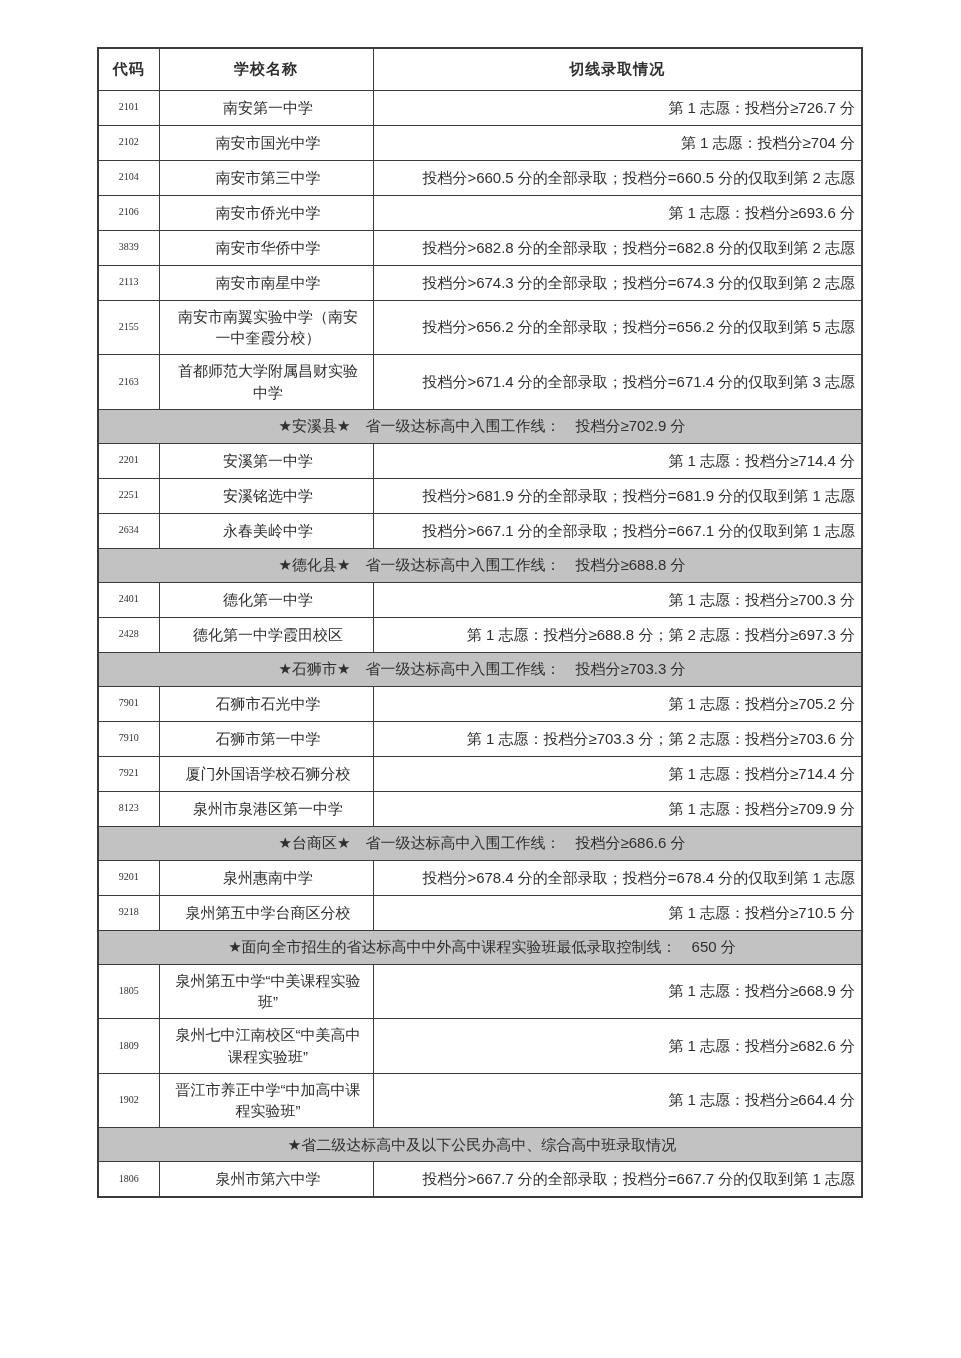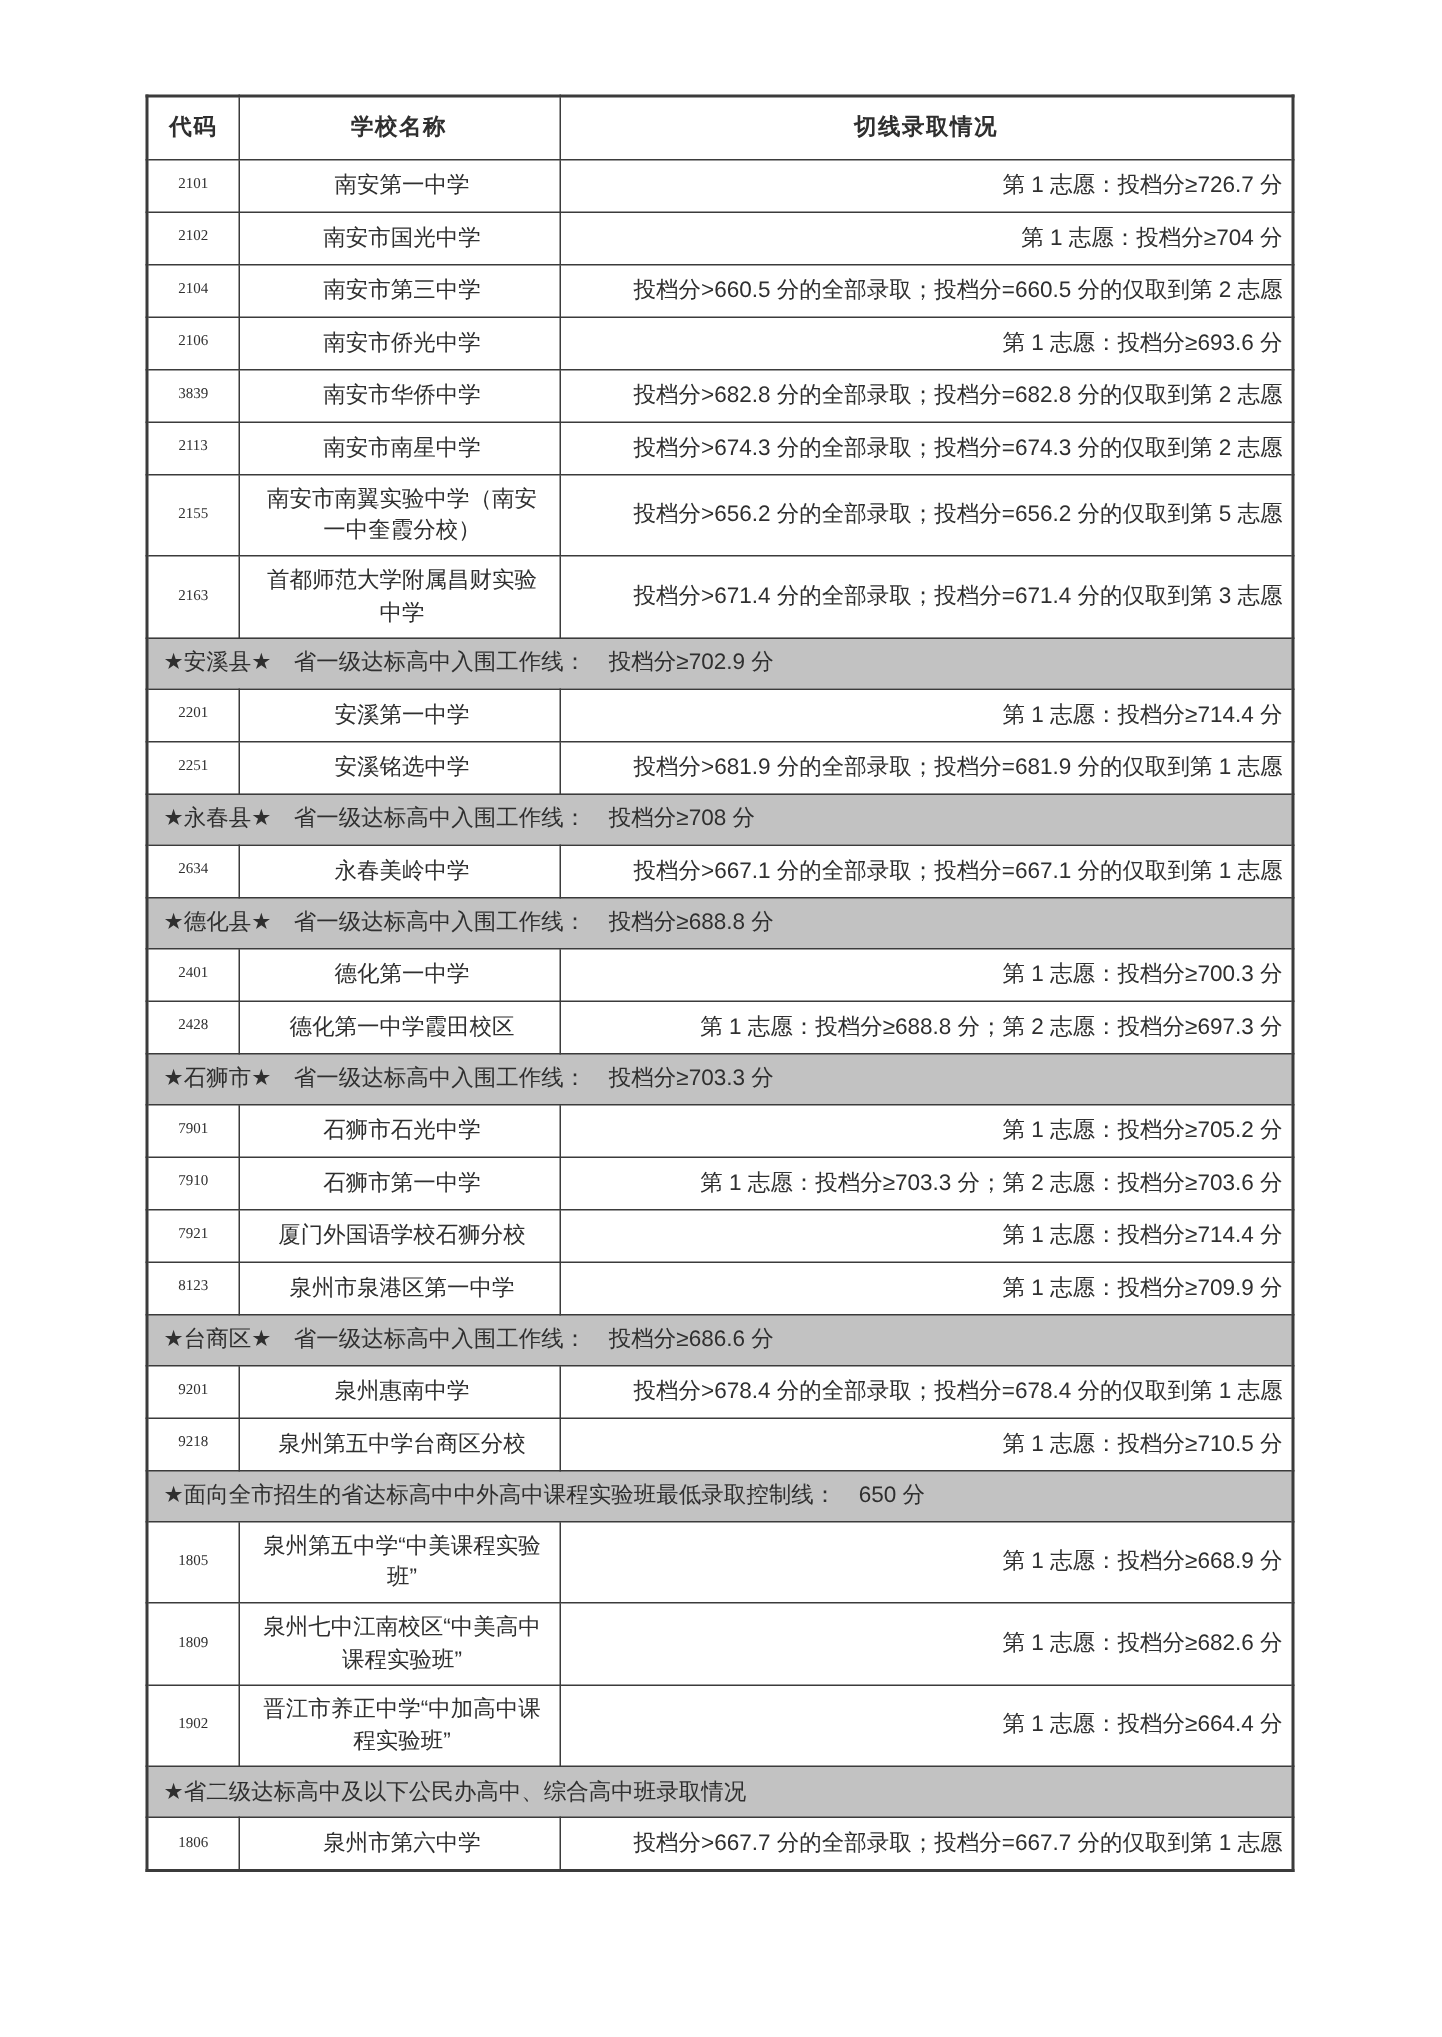--- a/index.html
+++ b/index.html
@@ -16,21 +16,20 @@
     top: 47px;
     width: 766px;
   }
   table.admission {
     width: 100%;
     border-collapse: collapse;
     table-layout: fixed;
     border: 2px solid #3b3b3b;
     font-size: 15px;
     line-height: 1.45;
-    margin-top: 16px;
   }
   table.admission col.c-code   { width: 61px; }
   table.admission col.c-school { width: 214px; }
   table.admission col.c-info   { width: auto; }
   table.admission th,
   table.admission td {
     border: 1px solid #3b3b3b;
     vertical-align: middle;
   }
   table.admission thead th {
@@ -53,21 +52,21 @@
     padding: 5px 8px 5px 12px;
   }
   td.info-cell {
     text-align: right;
     padding: 5px 6px 5px 11px;
   }
   tr.section-row td {
     background: #c2c2c2;
     height: 34px;
     padding: 4px 6px 4px 10px;
-    text-align: left;
+    text-align: center;
   }
 </style>
 </head>
 <body>
 
 <div class="table-wrap">
   <table class="admission">
     <colgroup>
       <col class="c-code">
       <col class="c-school">
@@ -127,23 +126,20 @@
         <tr>
           <td class="code-cell">2201</td>
           <td class="school-cell">安溪第一中学</td>
           <td class="info-cell">第 1 志愿：投档分≥714.4 分</td>
         </tr>
         <tr>
           <td class="code-cell">2251</td>
           <td class="school-cell">安溪铭选中学</td>
           <td class="info-cell">投档分&gt;681.9 分的全部录取；投档分=681.9 分的仅取到第 1 志愿</td>
         </tr>
-        <tr class="section-row">
-          <td colspan="3" class="section-cell">★永春县★　省一级达标高中入围工作线：　投档分≥708 分</td>
-        </tr>
         <tr>
           <td class="code-cell">2634</td>
           <td class="school-cell">永春美岭中学</td>
           <td class="info-cell">投档分&gt;667.1 分的全部录取；投档分=667.1 分的仅取到第 1 志愿</td>
         </tr>
         <tr class="section-row">
           <td colspan="3" class="section-cell">★德化县★　省一级达标高中入围工作线：　投档分≥688.8 分</td>
         </tr>
         <tr>
           <td class="code-cell">2401</td>

